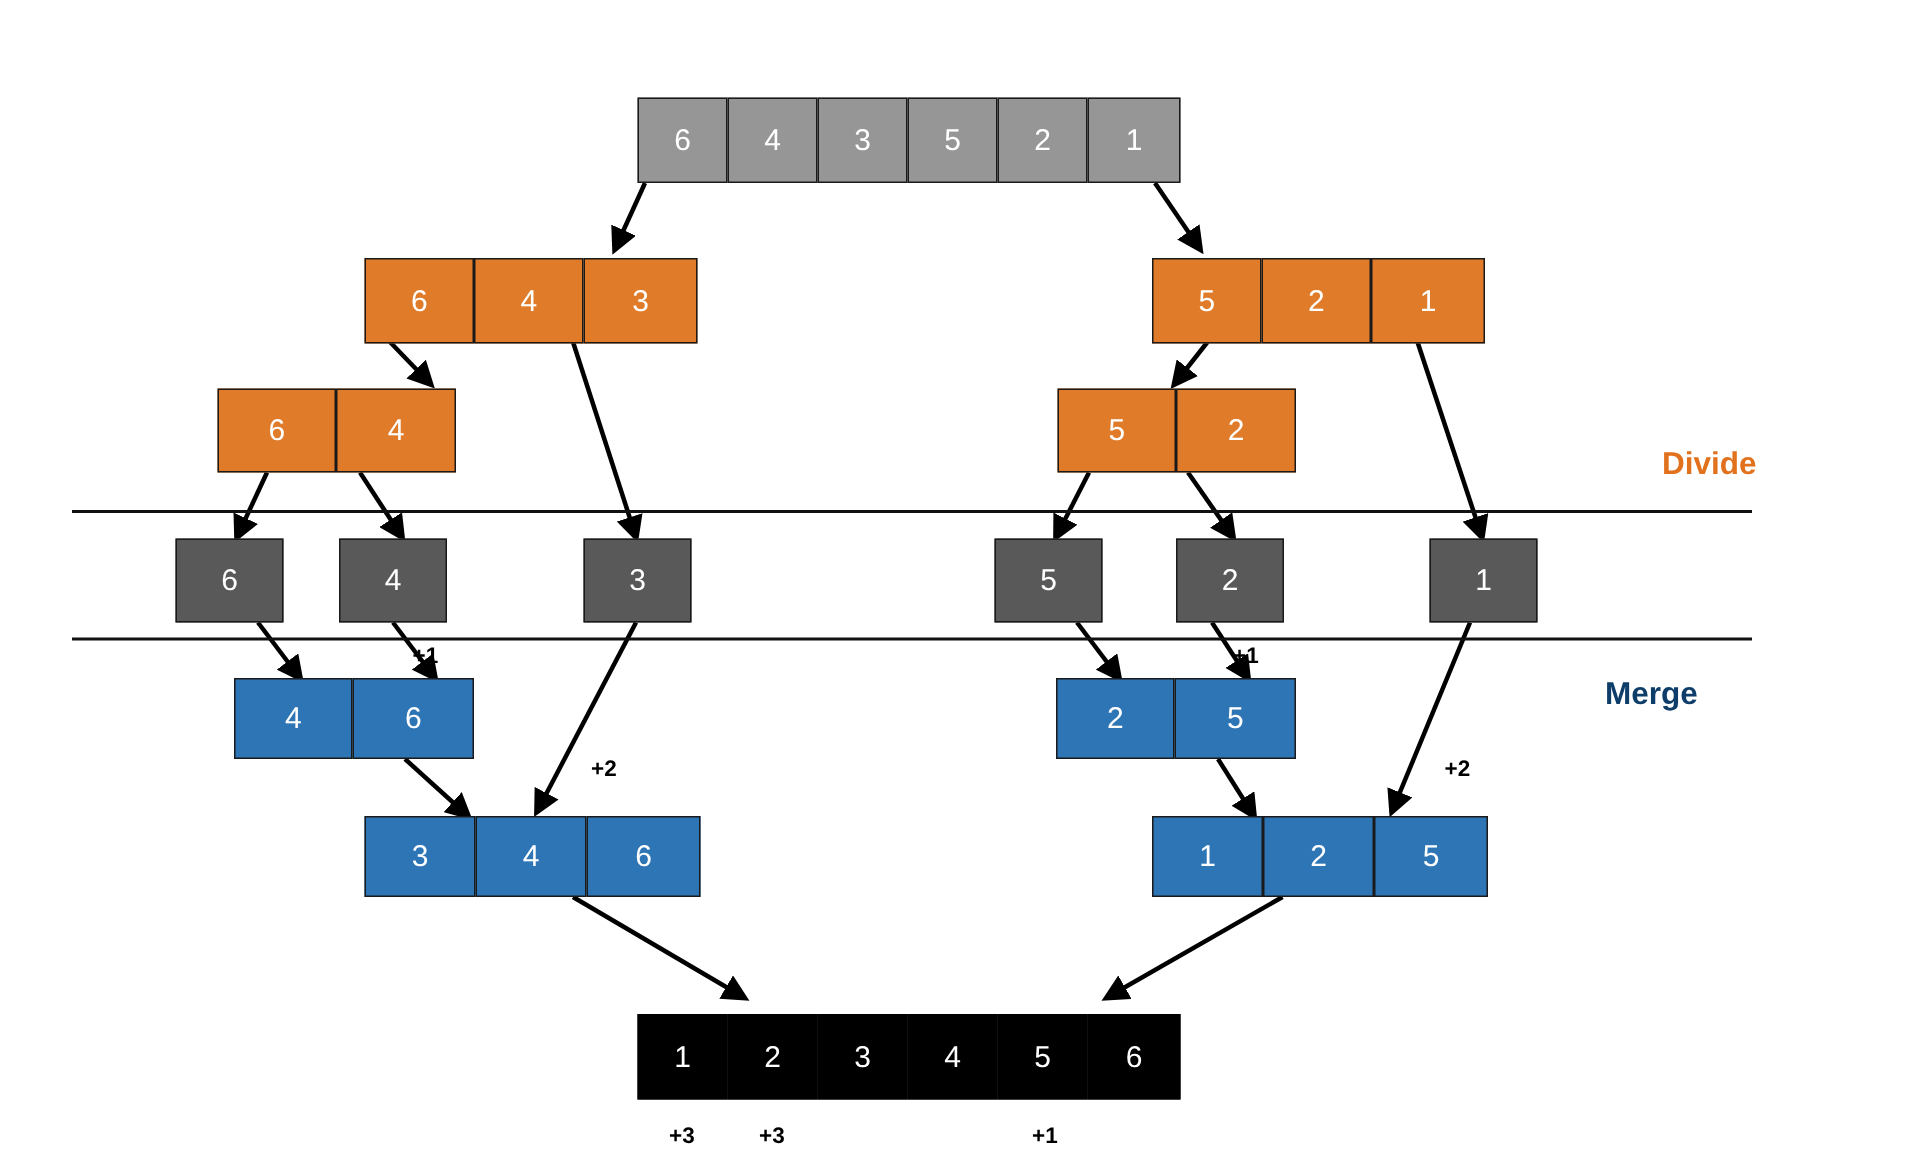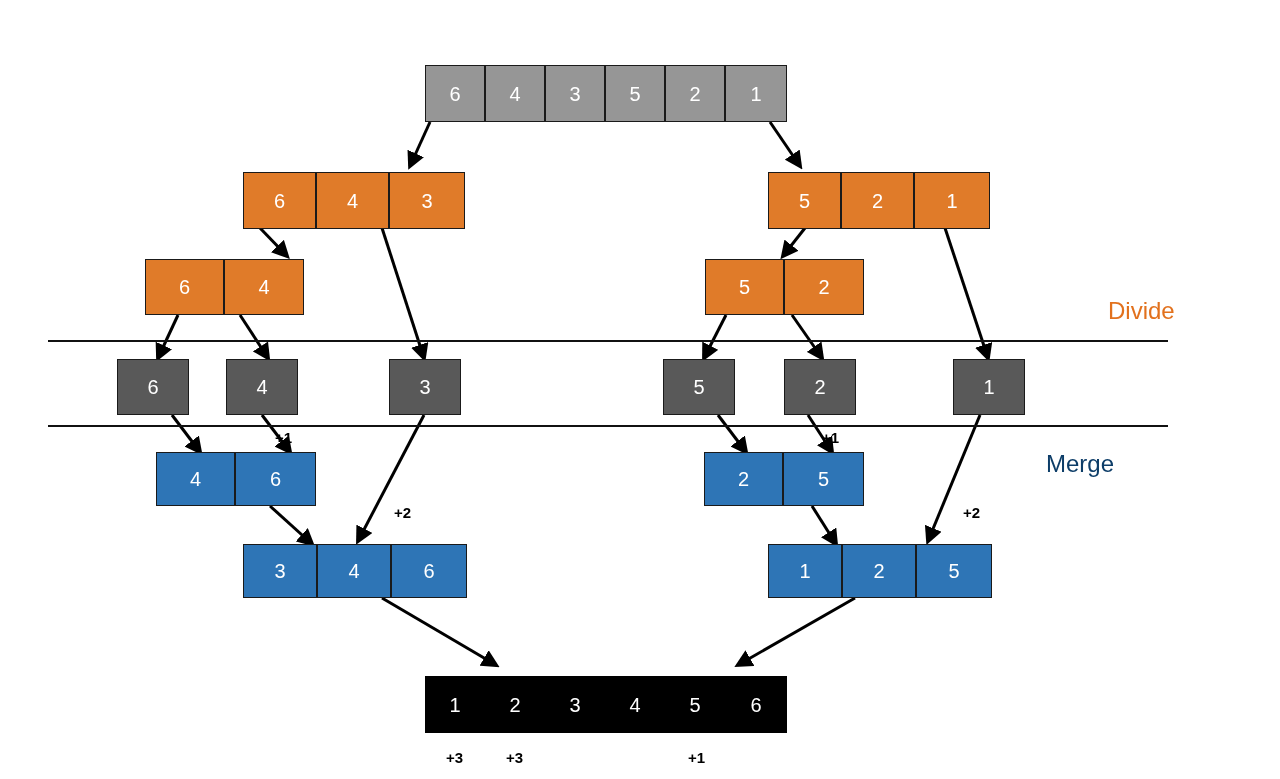--- a/index.html
+++ b/index.html
@@ -33,23 +33,24 @@
   }
   .cell.gray      { background: #969696; }
   .cell.darkgray  { background: #595959; }
   .cell.orange    { background: #e07b29; }
   .cell.blue      { background: #2e75b6; }
   .cell.black     { background: #000000; border-color: #000000; }
 
   
   .side-label {
     position: absolute;
-    font-size: 24px;
+    font-size: 21px;
     line-height: 1;
     white-space: nowrap;
+    font-weight: bold;
   }
   .side-label.divide { color: #e2711d; }
   .side-label.merge  { color: #0d3d68; }
 
   
   .cost {
     position: absolute;
     font-size: 15px;
     font-weight: bold;
     color: #000000;
@@ -118,21 +119,21 @@
 
       <line x1="382" y1="598" x2="496" y2="665"></line>
       <line x1="855" y1="598" x2="738" y2="665"></line>
     </g>
   </svg>
 
   <div class="rule" style="left:48px; top:340px; width:1120px;"></div>
   <div class="rule" style="left:48px; top:425px; width:1120px;"></div>
 
   <div class="side-label divide" style="left:1108px; top:299px;">Divide</div>
-  <div class="side-label merge" style="left:1046px; top:452px;">Merge</div>
+  <div class="side-label merge" style="left:1070px; top:452px;">Merge</div>
 
   <div>
     <div class="cell gray" style="left:425px; top:65px; width:60px; height:57px;">6</div>
     <div class="cell gray" style="left:485px; top:65px; width:60px; height:57px;">4</div>
     <div class="cell gray" style="left:545px; top:65px; width:60px; height:57px;">3</div>
     <div class="cell gray" style="left:605px; top:65px; width:60px; height:57px;">5</div>
     <div class="cell gray" style="left:665px; top:65px; width:60px; height:57px;">2</div>
     <div class="cell gray" style="left:725px; top:65px; width:62px; height:57px;">1</div>
   </div>
 

